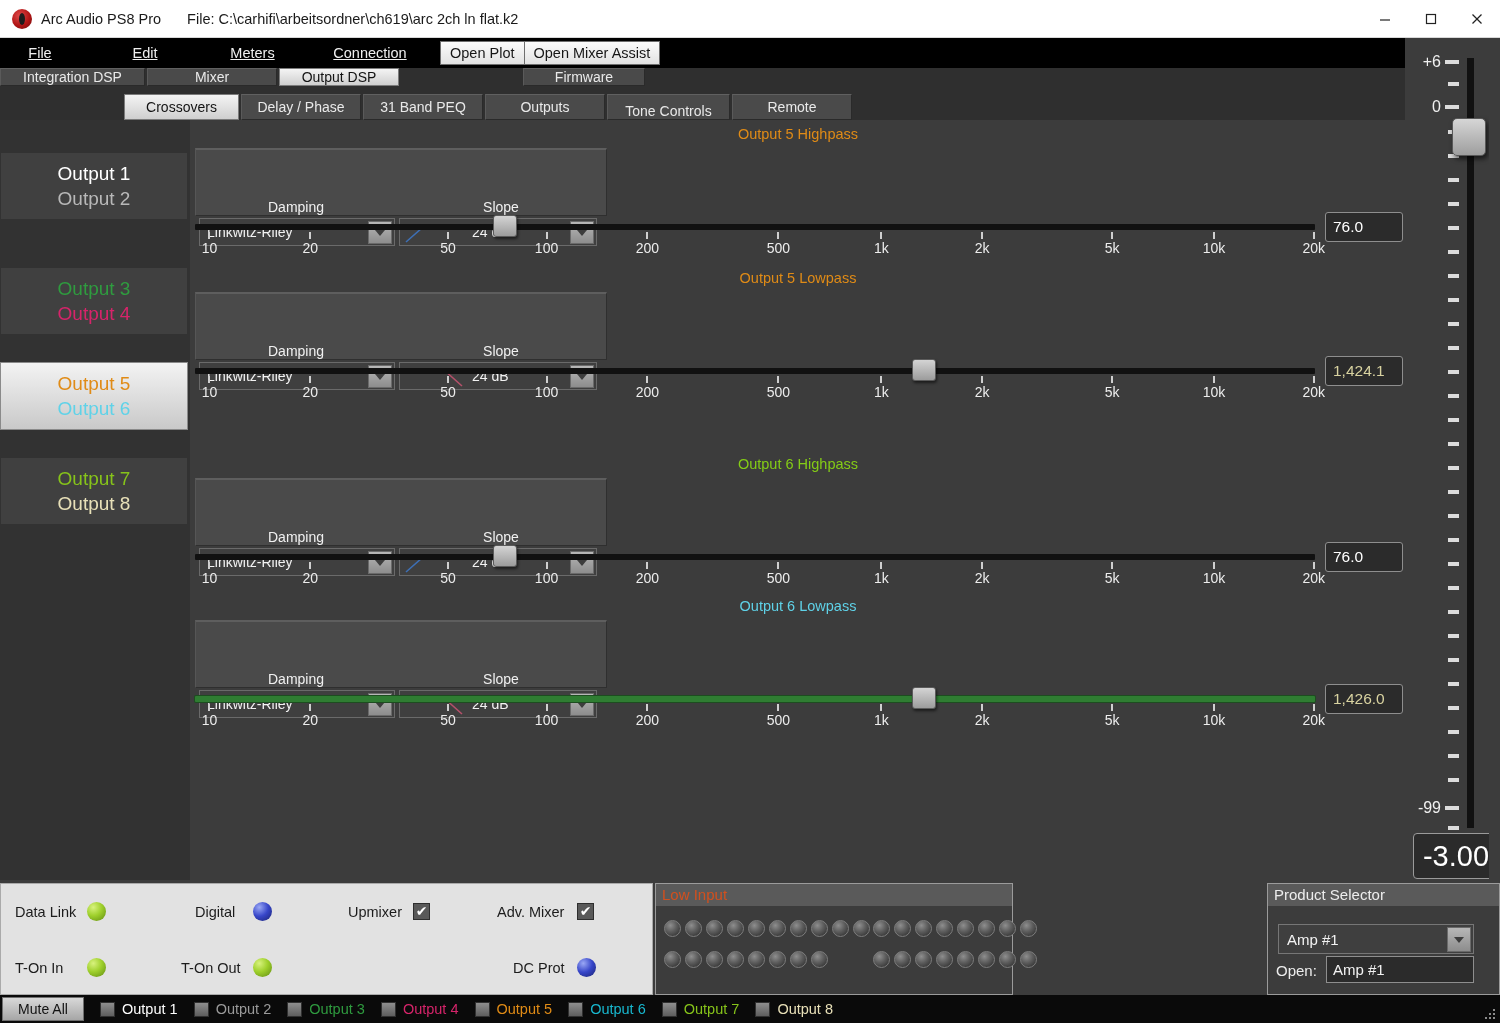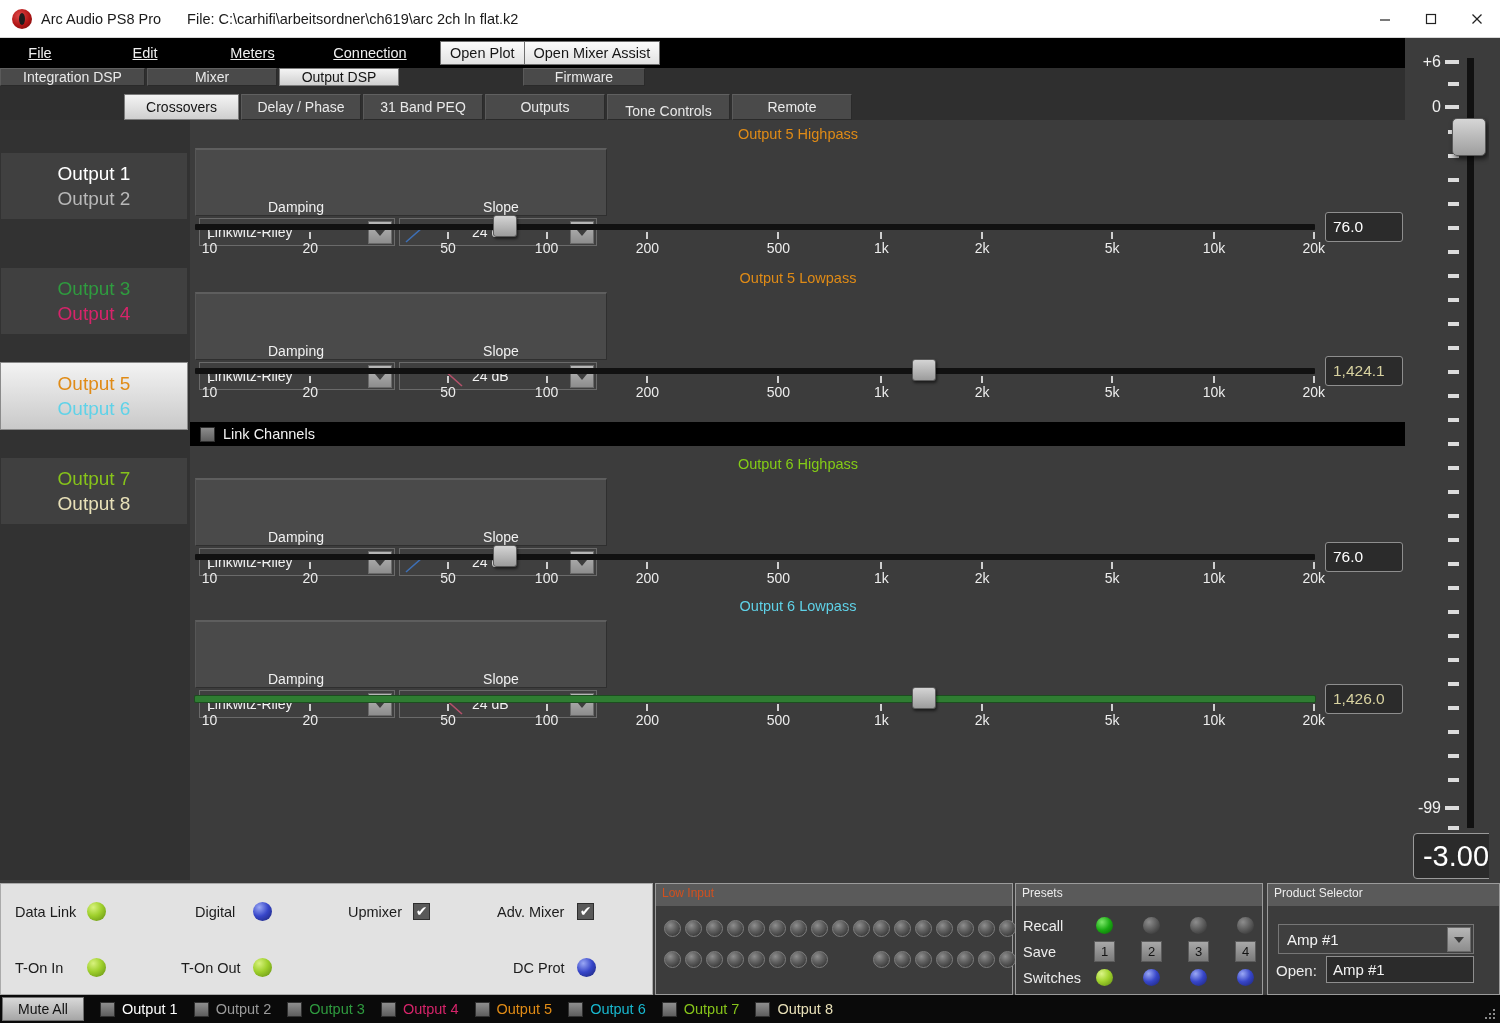--- a/index.html
+++ b/index.html
@@ -187,21 +187,21 @@
   .led.blue  { background: radial-gradient(circle at 33% 28%, #9aa8f5 0%, #3746c9 48%, #1a2270 100%); }
   .chk {
     position:absolute; width:17px; height:17px; background:#595959;
     border:1px solid #2e2e2e; color:#fff; font-size:14px; line-height:15px; text-align:center;
   }
 
   .botM {
     position:absolute; left:655px; top:883px; width:358px; height:112px;
     background:#3c3c3c; border:1px solid #9b9b9b;
   }
-  .panel-hdr { height:22px; background:#5a5a5a; font-size:12px; padding:2px 0 0 6px; }
+  .panel-hdr { height:22px; background:#5a5a5a; font-size:15px; padding:2px 0 0 6px; }
   .mled {
     width:17px;height:17px;border-radius:50%;
     background: radial-gradient(circle at 36% 30%, #8e8e8e 0%, #5c5c5c 45%, #262626 100%);
     border:1px solid #7d7d7d; display:inline-block;
   }
   .mled:after{ content:""; }
 
   .botR {
     position:absolute; left:1015px; top:883px; width:248px; height:112px;
     background:#3c3c3c; border:1px solid #9b9b9b;
@@ -346,24 +346,20 @@
         <div class="out-line" style="color: rgb(224, 139, 22);">Output 5</div>
         <div class="out-line" style="color: rgb(95, 210, 232);">Output 6</div>
       </div>
       <div class="out-group" style="position: absolute; top: 337px;">
         <div class="out-line" style="color: rgb(134, 195, 26);">Output 7</div>
         <div class="out-line" style="color: rgb(232, 224, 184);">Output 8</div>
       </div>
     </div>
 
   <div class="main" id="main">
-    <div class="linkbar">
-      <div class="cbx"></div>
-      <div class="lb">Link Channels</div>
-    </div>
   <div class="xo-title" style="top: 6px; left: 458px; color: rgb(224, 139, 22);">Output 5 Highpass</div>
       <div class="ctlbox" style="top: 28px;">
         <div class="hdr">
           <div class="lbl-damping">Damping</div>
           <div class="lbl-slope">Slope</div>
         </div>
         <div class="row2">
           <div class="combo combo-damping">
             <div class="val">Linkwitz-Riley</div>
             <div class="arrow"></div>
@@ -650,40 +646,20 @@
           <span class="mled" style="position: absolute; left: 259px;"></span>
           <span class="mled" style="position: absolute; left: 280px;"></span>
           <span class="mled" style="position: absolute; left: 301px;"></span>
           <span class="mled" style="position: absolute; left: 322px;"></span>
           <span class="mled" style="position: absolute; left: 343px;"></span>
           <span class="mled" style="position: absolute; left: 364px;"></span>
         </div>
       </div>
   </div>
 
-  <div class="botR">
-    <div class="panel-hdr" style="color:#ededed">Presets</div>
-    <div id="presets-body">
-        <div class="pr-lab" style="position: absolute; left: 7px; top: 34px;">Recall</div>
-        <div class="pr-lab" style="position: absolute; left: 7px; top: 60px;">Save</div>
-        <div class="pr-lab" style="position: absolute; left: 7px; top: 86px;">Switches</div>
-        <div class="pr-dot on" style="position: absolute; left: 80px; top: 33px;"></div>
-        <div class="pr-dot" style="position: absolute; left: 127px; top: 33px;"></div>
-        <div class="pr-dot" style="position: absolute; left: 174px; top: 33px;"></div>
-        <div class="pr-dot" style="position: absolute; left: 221px; top: 33px;"></div>
-        <div class="pr-btn" style="position: absolute; left: 78px; top: 57px;">1</div>
-        <div class="pr-btn" style="position: absolute; left: 125px; top: 57px;">2</div>
-        <div class="pr-btn" style="position: absolute; left: 172px; top: 57px;">3</div>
-        <div class="pr-btn" style="position: absolute; left: 219px; top: 57px;">4</div>
-        <div class="sw-dot green" style="position: absolute; left: 80px; top: 85px;"></div>
-        <div class="sw-dot blue" style="position: absolute; left: 127px; top: 85px;"></div>
-        <div class="sw-dot blue" style="position: absolute; left: 174px; top: 85px;"></div>
-        <div class="sw-dot blue" style="position: absolute; left: 221px; top: 85px;"></div>
-      </div>
-  </div>
 
   <div class="botP">
     <div class="panel-hdr" style="color:#ededed">Product Selector</div>
     <div class="ps-combo">
       <div class="val">Amp #1</div>
       <div class="arrow"></div>
     </div>
     <div class="ps-name-lab">Open:</div>
     <div class="ps-name-in">Amp #1</div>
   </div>

